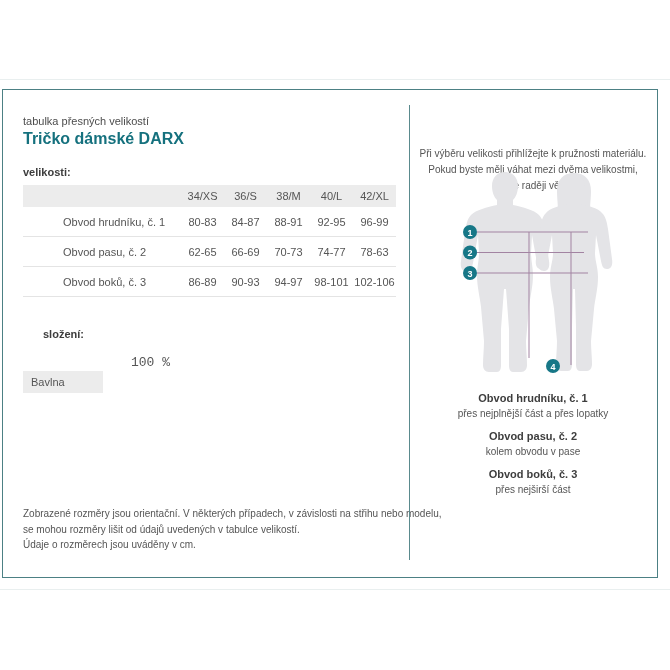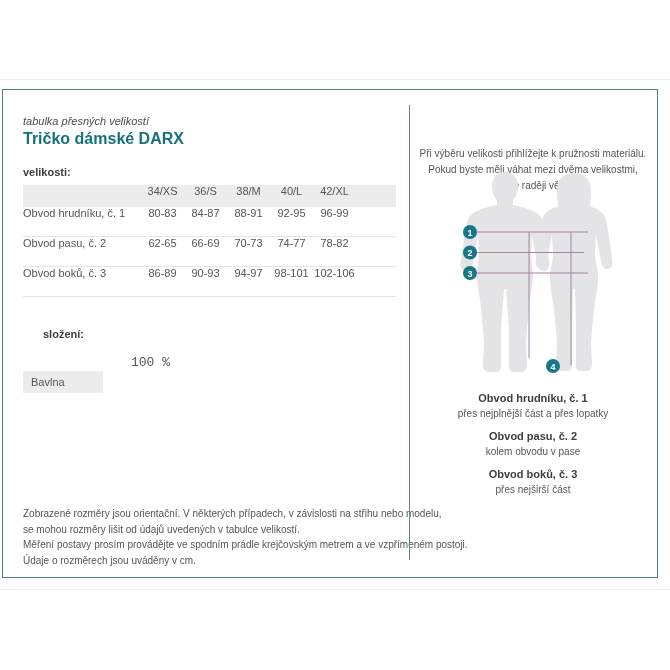--- a/index.html
+++ b/index.html
@@ -7,28 +7,28 @@
        font-family:"Liberation Sans",sans-serif;color:#555;}
   .hairline{position:absolute;left:0;width:670px;height:1px;background:#e9efef;}
   .hl-top{top:79px;}
   .hl-bottom{top:589px;}
 
   .frame{position:absolute;left:2px;top:89px;width:656px;height:489px;
          box-sizing:border-box;border:1.5px solid #4c8084;background:#fff;}
 
   
   .left-panel{position:absolute;left:0;top:0;width:405px;height:100%;}
-  .pretitle{position:absolute;left:20px;top:25px;font-size:11px;color:#4c4c4c;font-style:italic;}
+  .pretitle{position:absolute;left:20px;top:25px;font-size:11px;color:#4c4c4c;}
   .page-title{position:absolute;left:20px;top:40px;font-size:16px;font-weight:bold;color:#15717e;}
   .section-label{position:absolute;left:20px;font-size:11px;font-weight:bold;color:#3d3d3d;}
   .lbl-sizes{top:76px;}
   .lbl-comp{top:238px;margin-left:20px;}
 
   .size-table{position:absolute;left:20px;top:95px;width:373px;font-size:11px;color:#555;}
-  .t-row{display:flex;height:29px;border-bottom:1px solid #e4e4e4;}
+  .t-row{display:flex;align-items:center;height:29px;border-bottom:1px solid #e4e4e4;padding-left:40px;}
   .t-head{height:22px;background:#ececec;border-bottom:none;}
   .t-label{width:118px;flex:0 0 118px;text-align:left;}
   .t-cell{width:43px;flex:0 0 43px;text-align:center;}
   .t-fill{flex:1;}
 
   .comp-row{position:absolute;left:20px;top:241px;display:flex;align-items:center;}
   .material-chip{width:80px;height:22px;background:#ececec;display:flex;align-items:center;
                  box-sizing:border-box;padding-left:8px;font-size:11px;color:#555;margin-top:40px;}
   .material-amount{margin-left:28px;font-size:13px;color:#555;font-family:Liberation Mono, monospace;}
 
@@ -80,21 +80,21 @@
         <div class="t-cell">92-95</div>
         <div class="t-cell">96-99</div>
         <div class="t-fill"></div>
       </div>
       <div class="t-row">
         <div class="t-label">Obvod pasu, č. 2</div>
         <div class="t-cell">62-65</div>
         <div class="t-cell">66-69</div>
         <div class="t-cell">70-73</div>
         <div class="t-cell">74-77</div>
-        <div class="t-cell">78-82</div>
+        <div class="t-cell">78-63</div>
         <div class="t-fill"></div>
       </div>
       <div class="t-row">
         <div class="t-label">Obvod boků, č. 3</div>
         <div class="t-cell">86-89</div>
         <div class="t-cell">90-93</div>
         <div class="t-cell">94-97</div>
         <div class="t-cell">98-101</div>
         <div class="t-cell">102-106</div>
         <div class="t-fill"></div>
@@ -103,21 +103,20 @@
 
     <div class="section-label lbl-comp">složení:</div>
     <div class="comp-row">
       <div class="material-chip">Bavlna</div>
       <div class="material-amount">100 %</div>
     </div>
 
     <div class="disclaimer">
       <div>Zobrazené rozměry jsou orientační. V některých případech, v závislosti na střihu nebo modelu,</div>
       <div>se mohou rozměry lišit od údajů uvedených v tabulce velikostí.</div>
-      <div>Měření postavy prosím provádějte ve spodním prádle krejčovským metrem a ve vzpřímeném postoji.</div>
       <div>Údaje o rozměrech jsou uváděny v cm.</div>
     </div>
   </div>
 
   <div class="divider"></div>
 
   <div class="right-panel">
     <div class="guide-intro">
       <div>Při výběru velikosti přihlížejte k pružnosti materiálu.</div>
       <div>Pokud byste měli váhat mezi dvěma velikostmi,</div>

